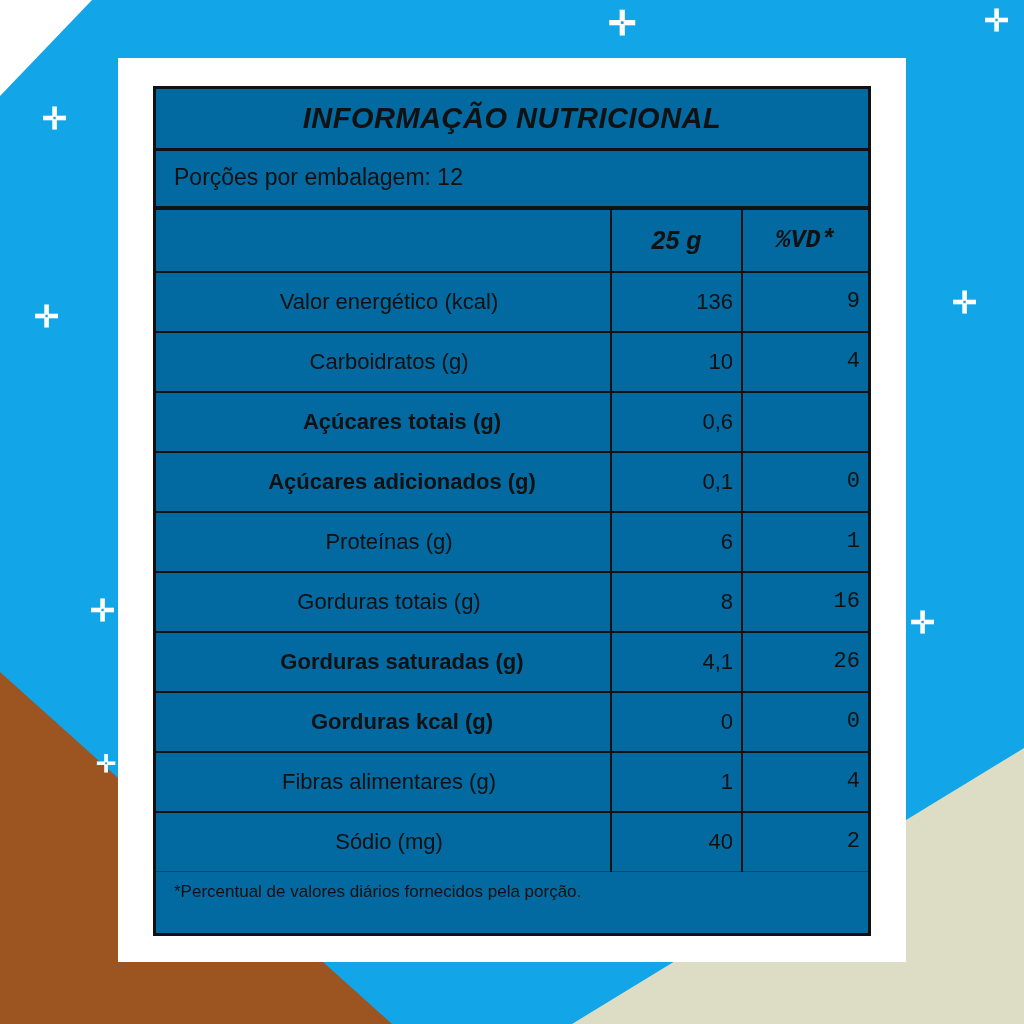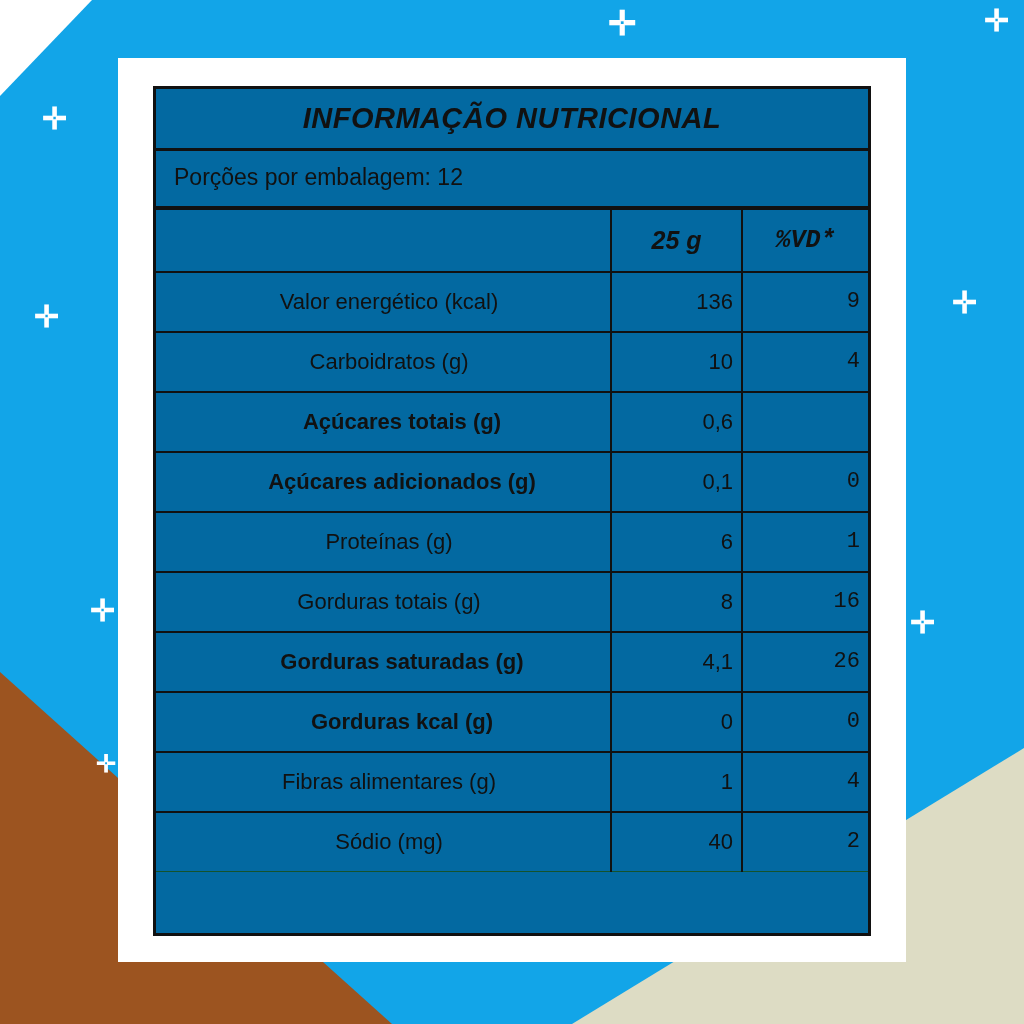--- a/index.html
+++ b/index.html
@@ -212,14 +212,15 @@
             <td class="num">4</td>
           </tr>
           <tr>
             <td class="name">Sódio (mg)</td>
             <td class="num">40</td>
             <td class="num">2</td>
           </tr>
         </tbody>
     </table>
 
+    <div class="footnote">*Percentual de valores diários fornecidos pela porção.</div>
   </div>
 </div>
 
 </body></html>

